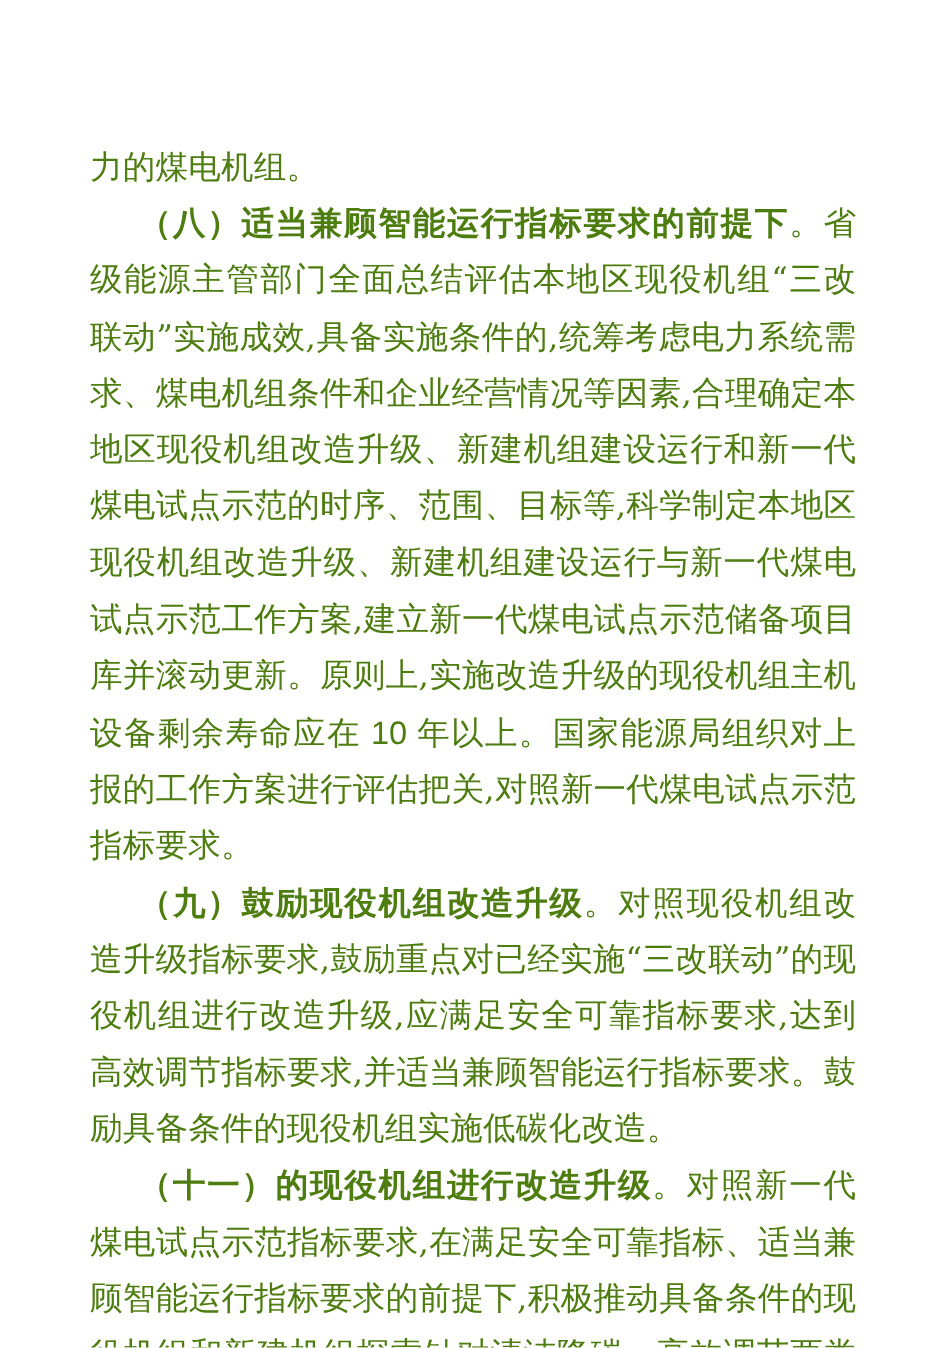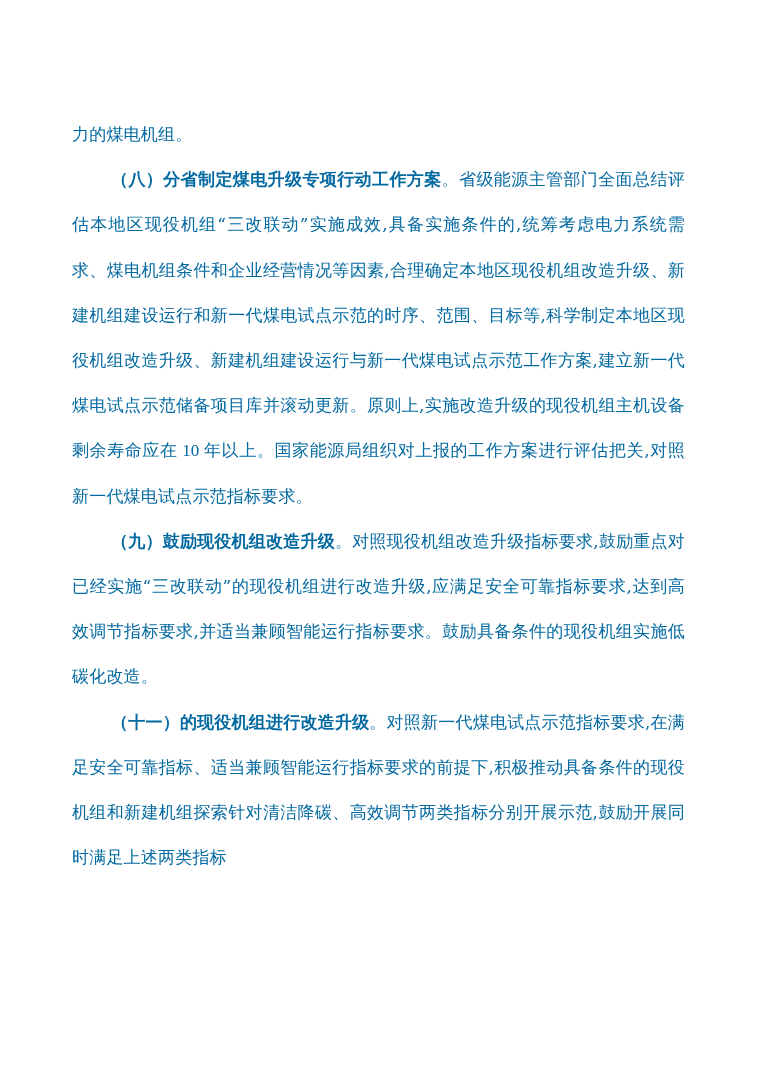--- a/index.html
+++ b/index.html
@@ -20,42 +20,42 @@
     height: 1078px;
     background: #ffffff;
     box-sizing: border-box;
     padding: 112px 72px 60px 72px;
   }
   .doc-body {
     width: 613px;
   }
   p {
     margin: 0;
-    font-size: 17px;
+    font-size: 26px;
     line-height: 45.2px;
     text-align: justify;
     text-justify: inter-ideograph;
     letter-spacing: 0.2px;
-    color: #0369a1;
+    color: #4d7c0f;
     font-family: "DejaVu Serif", "Liberation Serif", serif;
   }
   p.indent {
     text-indent: 39px;
   }
   .bold {
     font-weight: bold;
   }
   .latin {
-    font-family: Liberation Serif, serif;
+    font-family: Liberation Sans, sans-serif;
     letter-spacing: 0;
   }
 </style>
 </head>
 <body>
 
 <div class="page">
   <div class="doc-body" id="doc-body">
       <p class=""><span>力的煤电机组。</span></p>
-      <p class="indent"><span class="bold">（八）分省制定煤电升级专项行动工作方案</span><span>。省级能源主管部门全面总结评估本地区现役机组“三改联动”实施成效,具备实施条件的,统筹考虑电力系统需求、煤电机组条件和企业经营情况等因素,合理确定本地区现役机组改造升级、新建机组建设运行和新一代煤电试点示范的时序、范围、目标等,科学制定本地区现役机组改造升级、新建机组建设运行与新一代煤电试点示范工作方案,建立新一代煤电试点示范储备项目库并滚动更新。原则上,实施改造升级的现役机组主机设备剩余寿命应在</span><span class="latin"> 10 </span><span>年以上。国家能源局组织对上报的工作方案进行评估把关,对照新一代煤电试点示范指标要求。</span></p>
+      <p class="indent"><span class="bold">（八）适当兼顾智能运行指标要求的前提下</span><span>。省级能源主管部门全面总结评估本地区现役机组“三改联动”实施成效,具备实施条件的,统筹考虑电力系统需求、煤电机组条件和企业经营情况等因素,合理确定本地区现役机组改造升级、新建机组建设运行和新一代煤电试点示范的时序、范围、目标等,科学制定本地区现役机组改造升级、新建机组建设运行与新一代煤电试点示范工作方案,建立新一代煤电试点示范储备项目库并滚动更新。原则上,实施改造升级的现役机组主机设备剩余寿命应在</span><span class="latin"> 10 </span><span>年以上。国家能源局组织对上报的工作方案进行评估把关,对照新一代煤电试点示范指标要求。</span></p>
       <p class="indent"><span class="bold">（九）鼓励现役机组改造升级</span><span>。对照现役机组改造升级指标要求,鼓励重点对已经实施“三改联动”的现役机组进行改造升级,应满足安全可靠指标要求,达到高效调节指标要求,并适当兼顾智能运行指标要求。鼓励具备条件的现役机组实施低碳化改造。</span></p>
       <p class="indent"><span class="bold">（十一）的现役机组进行改造升级</span><span>。对照新一代煤电试点示范指标要求,在满足安全可靠指标、适当兼顾智能运行指标要求的前提下,积极推动具备条件的现役机组和新建机组探索针对清洁降碳、高效调节两类指标分别开展示范,鼓励开展同时满足上述两类指标</span></p>
     </div>
 </div>
 
 </body></html>

